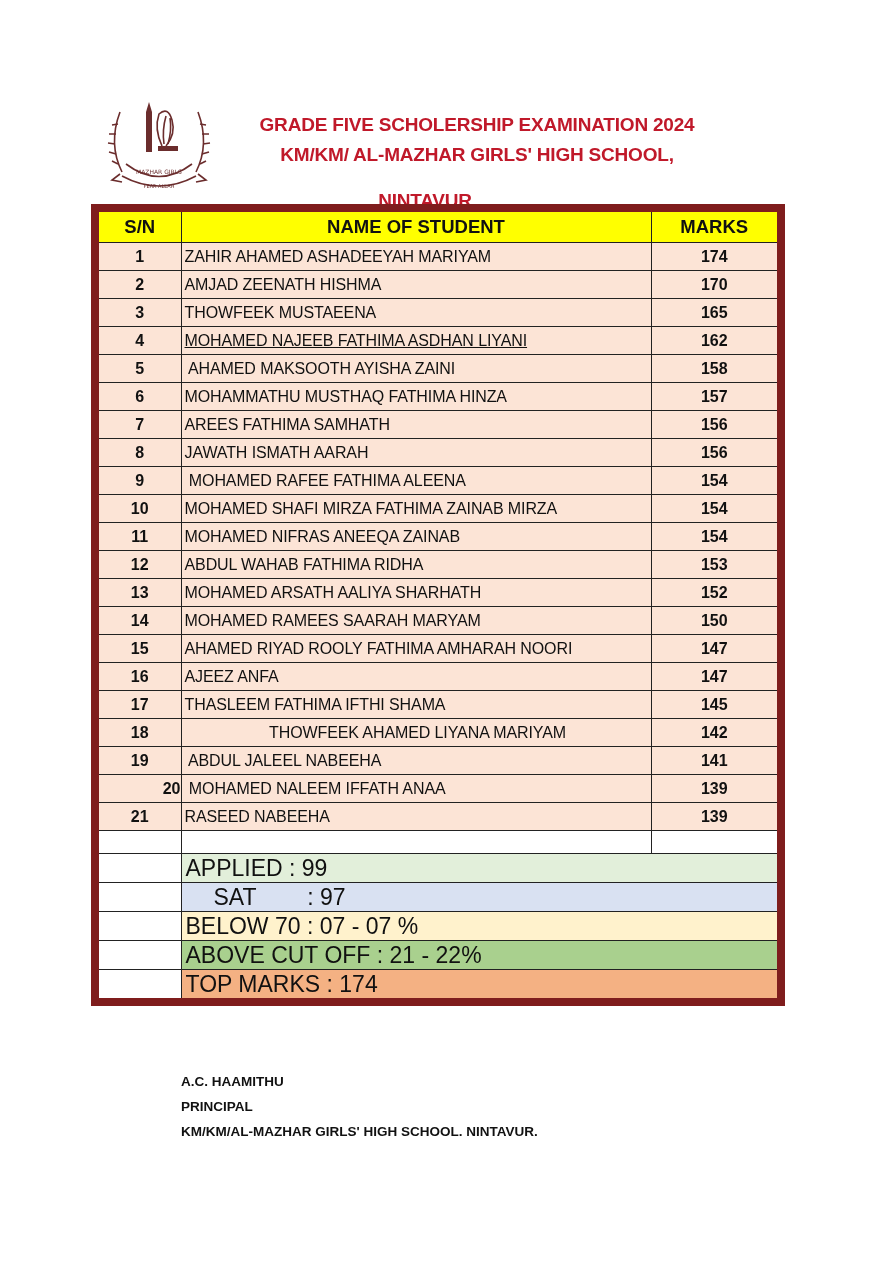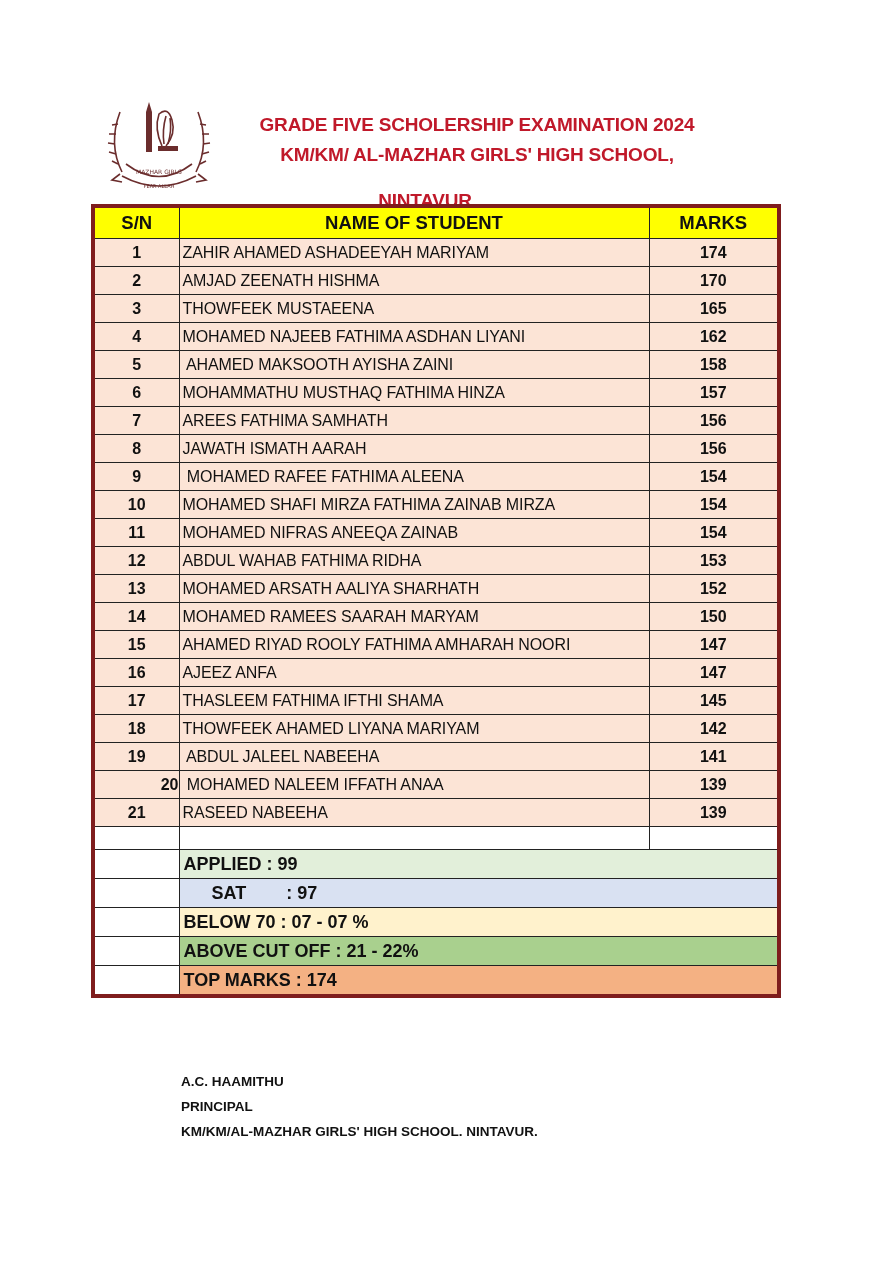--- a/index.html
+++ b/index.html
@@ -6,32 +6,32 @@
   body { width: 874px; height: 1280px; position: relative; overflow: hidden;
          font-family: "Liberation Sans", "DejaVu Sans", sans-serif; color: #111; }
   .logo { position: absolute; left: 104px; top: 94px; width: 110px; height: 100px; }
   .title { position: absolute; left: 200px; width: 555px; text-align: center;
            color: #c0192a; font-weight: bold; font-size: 19px; letter-spacing: -0.2px; }
   .t1 { top: 114px; left: 222px; width: 510px; }
   .t2 { top: 144px; left: 222px; width: 510px; }
   .t3 { top: 174px; left: 300px; width: 250px; margin-top: 16px; }
 
   table.results { position: absolute; left: 91px; top: 204px; width: 686px;
-                  border-collapse: collapse; border: 4px solid #7f1d1d; table-layout: fixed; }
+                  border-collapse: collapse; border: 8px solid #7f1d1d; table-layout: fixed; }
   table.results td, table.results th { border: 1.5px solid #222; padding: 0; height: 27px;
                   font-size: 16px; white-space: nowrap; overflow: hidden; }
   table.results th { background: #ffff00; height: 30px; font-size: 18.5px; font-weight: bold; }
   col.c-sn { width: 86px; } col.c-name { width: 470px; } col.c-marks { width: 130px; }
   td.sn { text-align: center; font-weight: bold; background: #fce4d6; }
   td.name { text-align: left; padding-left: 3px !important; background: #fce4d6; letter-spacing: -0.1px; }
   td.marks { text-align: center; font-weight: bold; background: #fce4d6; }
   tr.blank td { background: #ffffff; height: 22px; }
   tr.sum td { height: 28px; }
   tr.sum td.sum-sn { background: #ffffff; }
-  tr.sum td.sum-val { font-weight: bold; font-size: 18px; padding-left: 4px; white-space: pre; }
+  tr.sum td.sum-val { font-weight: normal; font-size: 23px; padding-left: 4px; white-space: pre; }
 
   .sig { position: absolute; left: 181px; font-weight: bold; font-size: 13.5px; }
   .s1 { top: 1074px; } .s2 { top: 1099px; } .s3 { top: 1124px; }
 </style>
 </head>
 <body>
 
 <svg class="logo" viewBox="0 0 110 100">
   <g fill="none" stroke="#6b2d2d" stroke-width="1.6">
     <path d="M18 78 Q4 50 16 18"></path>
@@ -80,21 +80,21 @@
         <td class="name" style="white-space: pre;">AMJAD ZEENATH HISHMA</td>
         <td class="marks" style="white-space: pre;">170</td>
       </tr>
       <tr>
         <td class="sn" style="white-space: pre;">3</td>
         <td class="name" style="white-space: pre;">THOWFEEK MUSTAEENA</td>
         <td class="marks" style="white-space: pre;">165</td>
       </tr>
       <tr>
         <td class="sn" style="white-space: pre;">4</td>
-        <td class="name" style="white-space: pre;">MOHAMED NAJEEB FATHIMA ASDHAN LIYANI</td>
+        <td class="name" style="white-space: pre; text-decoration: underline;">MOHAMED NAJEEB FATHIMA ASDHAN LIYANI</td>
         <td class="marks" style="white-space: pre;">162</td>
       </tr>
       <tr>
         <td class="sn" style="white-space: pre;">5</td>
         <td class="name" style="white-space: pre;"> AHAMED MAKSOOTH AYISHA ZAINI</td>
         <td class="marks" style="white-space: pre;">158</td>
       </tr>
       <tr>
         <td class="sn" style="white-space: pre;">6</td>
         <td class="name" style="white-space: pre;">MOHAMMATHU MUSTHAQ FATHIMA HINZA</td>
@@ -150,21 +150,21 @@
         <td class="name" style="white-space: pre;">AJEEZ ANFA</td>
         <td class="marks" style="white-space: pre;">147</td>
       </tr>
       <tr>
         <td class="sn" style="white-space: pre;">17</td>
         <td class="name" style="white-space: pre;">THASLEEM FATHIMA IFTHI SHAMA</td>
         <td class="marks" style="white-space: pre;">145</td>
       </tr>
       <tr>
         <td class="sn" style="white-space: pre;">18</td>
-        <td class="name" style="white-space: pre;">THOWFEEK AHAMED LIYANA MARIYAM</td>
+        <td class="name" style="white-space: pre; text-align: center;">THOWFEEK AHAMED LIYANA MARIYAM</td>
         <td class="marks" style="white-space: pre;">142</td>
       </tr>
       <tr>
         <td class="sn" style="white-space: pre;">19</td>
         <td class="name" style="white-space: pre;"> ABDUL JALEEL NABEEHA</td>
         <td class="marks" style="white-space: pre; margin-left: 28px;">141</td>
       </tr>
       <tr>
         <td class="sn" style="white-space: pre; text-align: right;">20</td>
         <td class="name" style="white-space: pre;"> MOHAMED NALEEM IFFATH ANAA</td>

